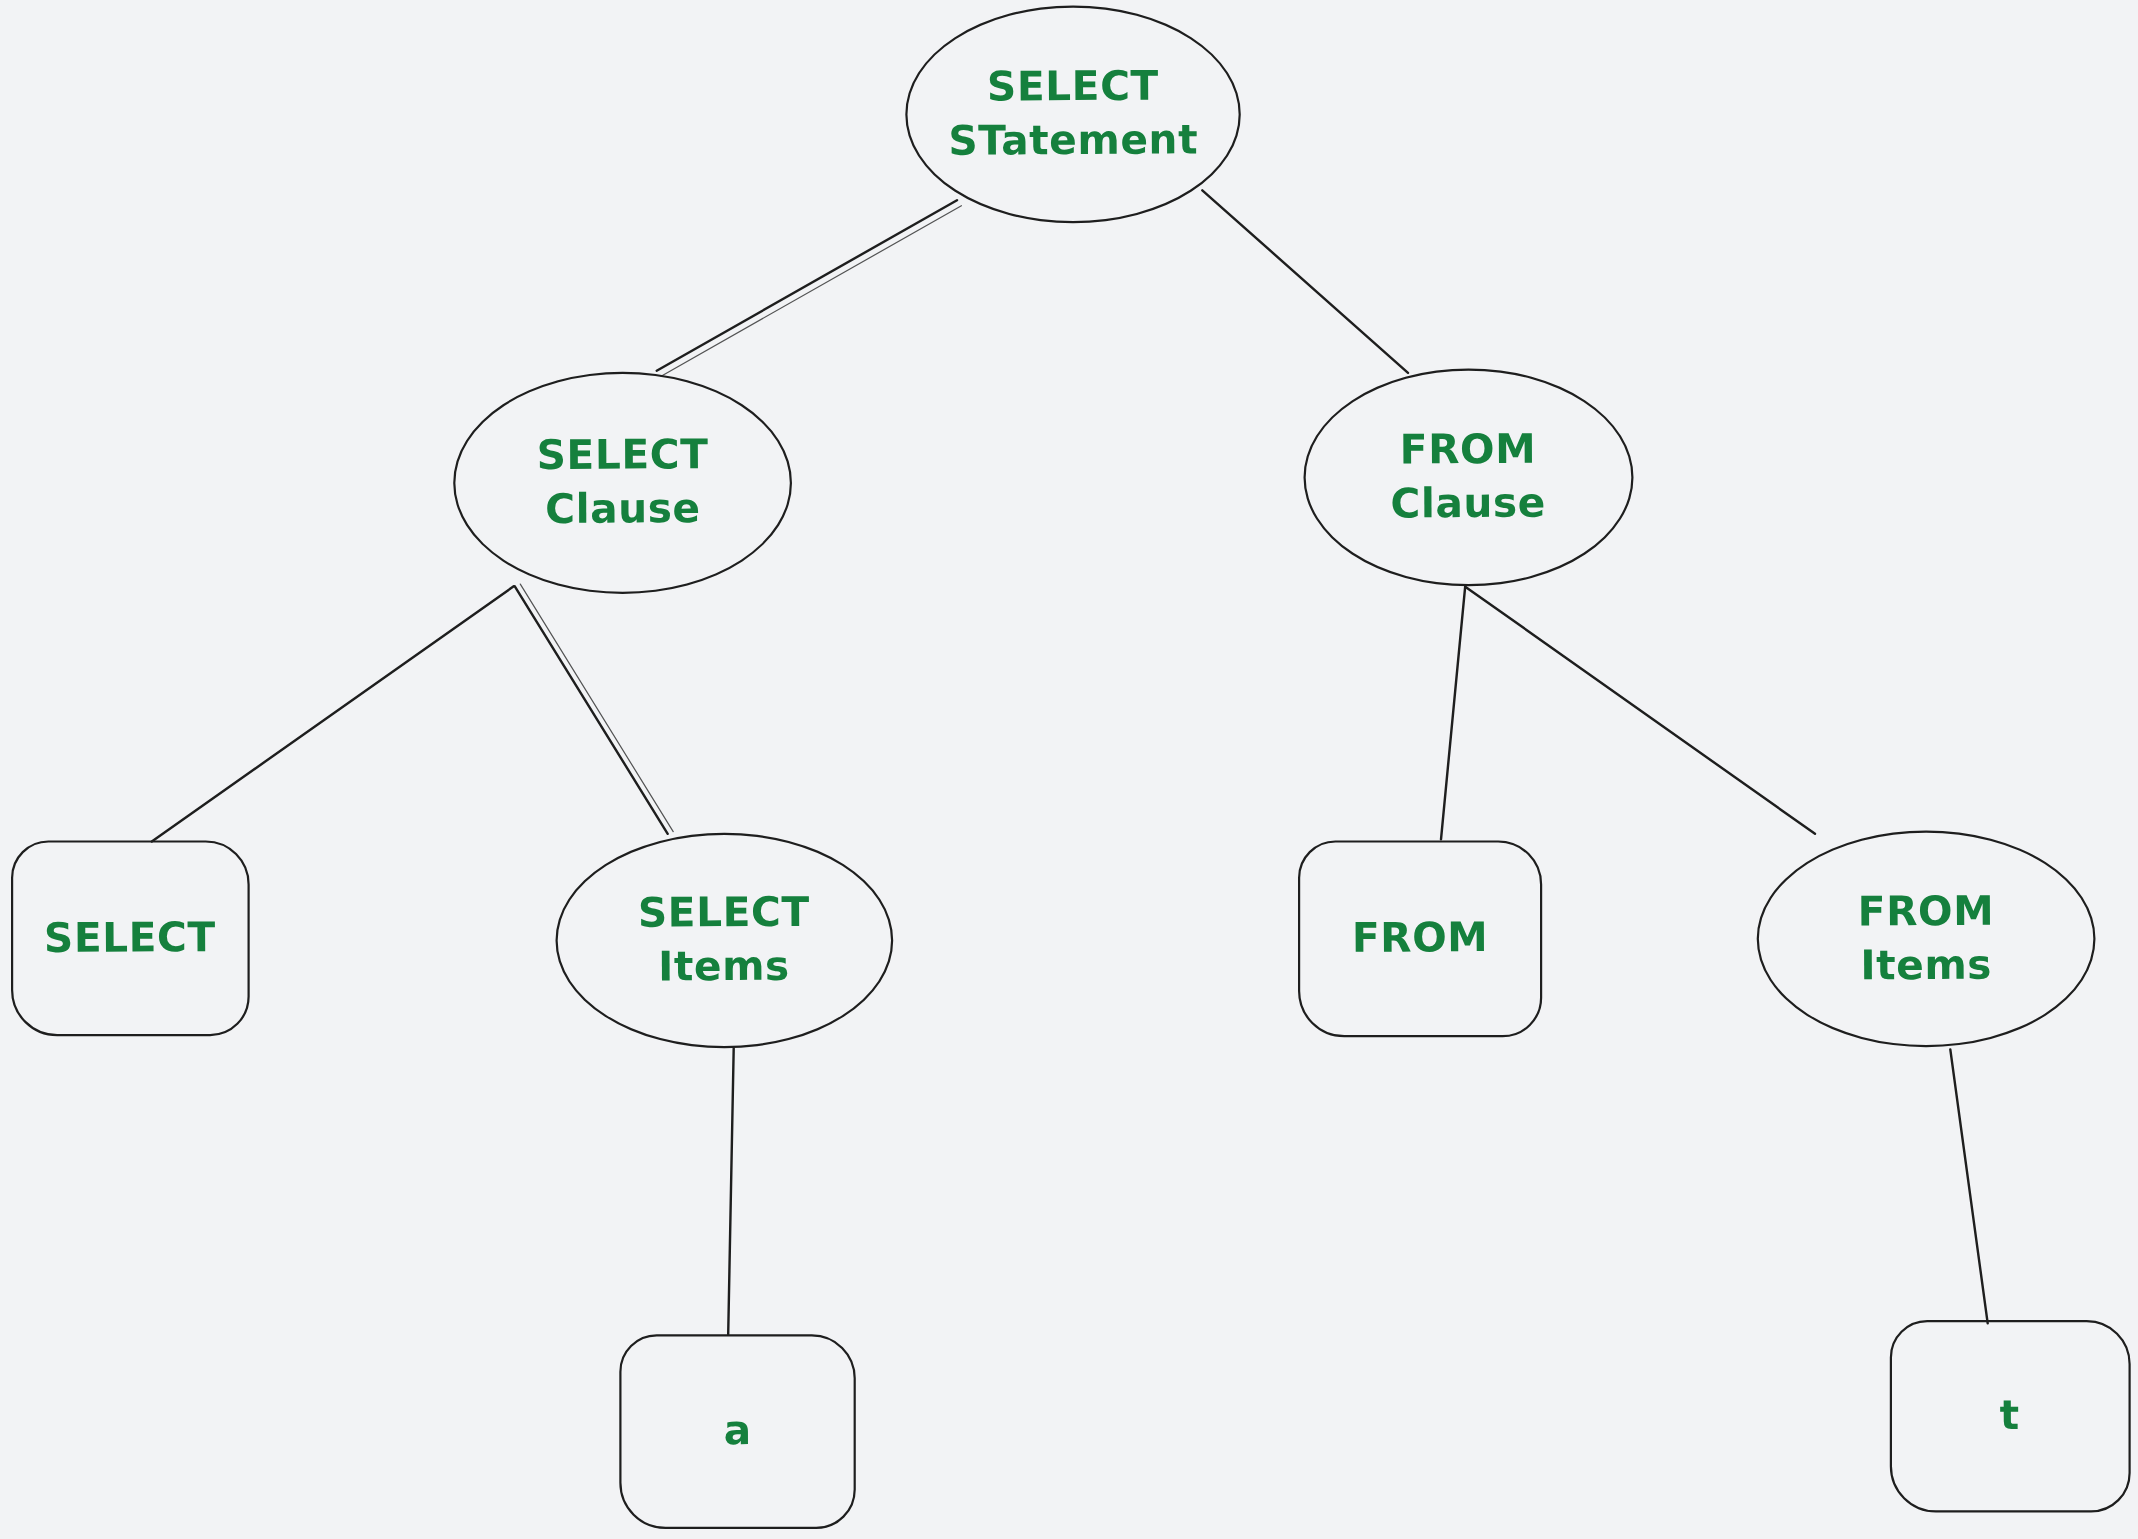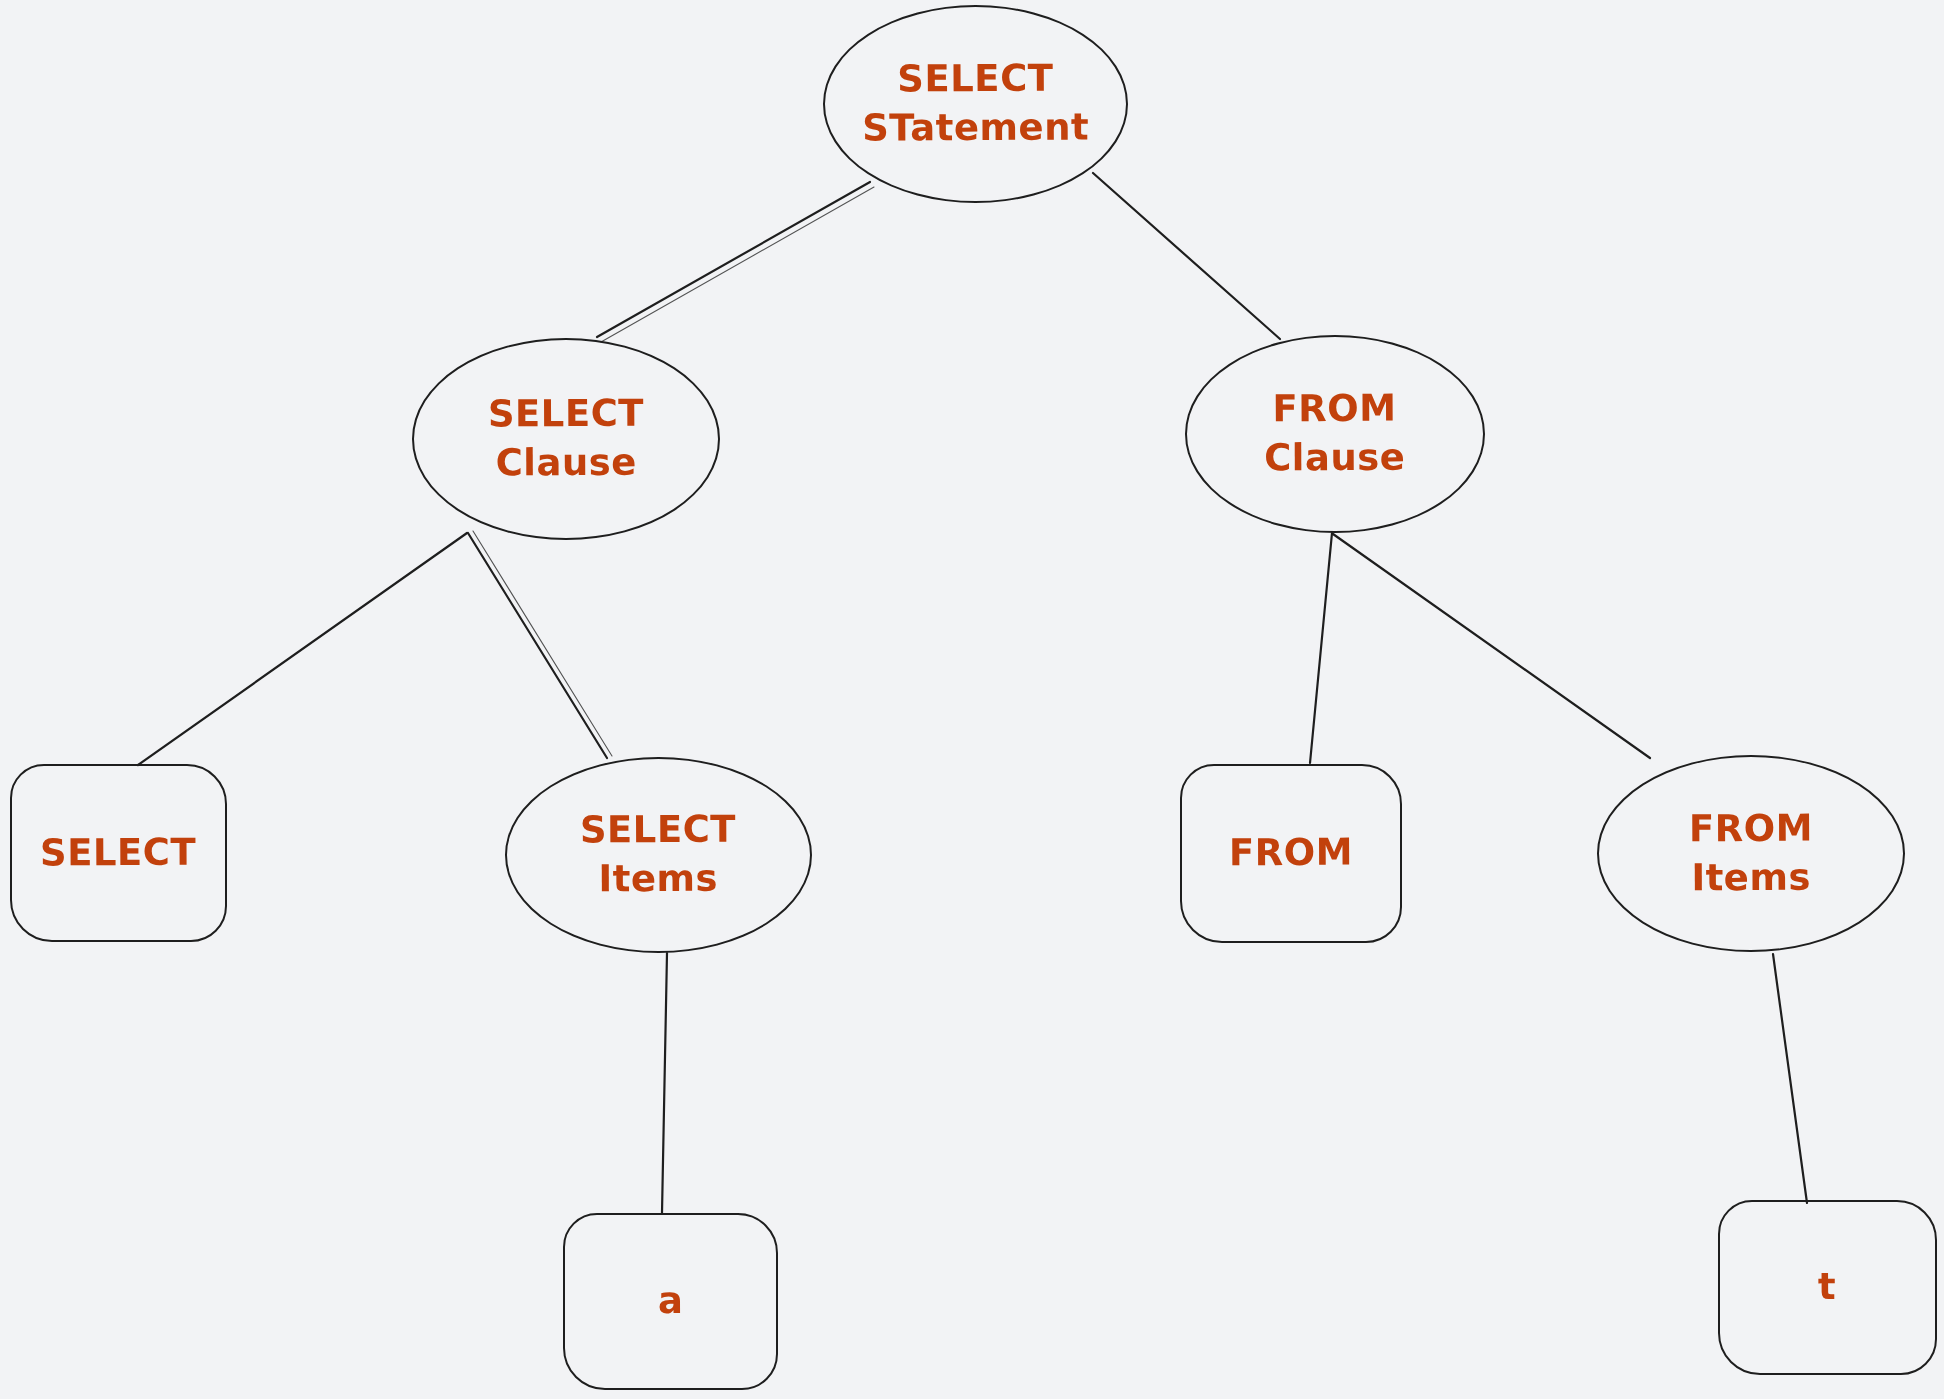--- a/index.html
+++ b/index.html
@@ -6,21 +6,21 @@
     margin: 0;
     padding: 0;
     background: #f2f3f5;
   }
   .canvas {
     position: relative;
     width: 1944px;
     height: 1399px;
     background: #f2f3f5;
     font-family: "DejaVu Sans", "Liberation Sans", sans-serif;
-    color: #c2410c;
+    color: #15803d;
     overflow: hidden;
   }
   .edges-layer {
     position: absolute;
     left: 0;
     top: 0;
     width: 1944px;
     height: 1399px;
   }
   .edge {

